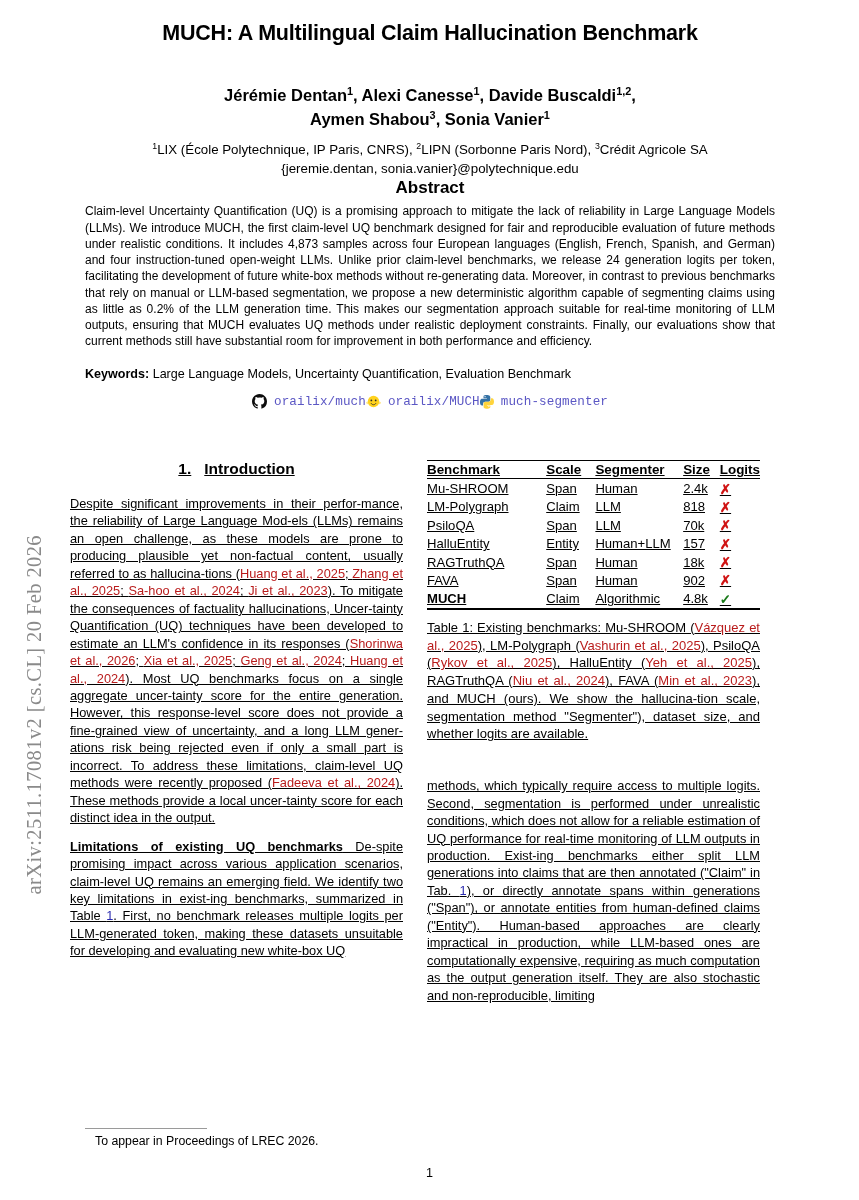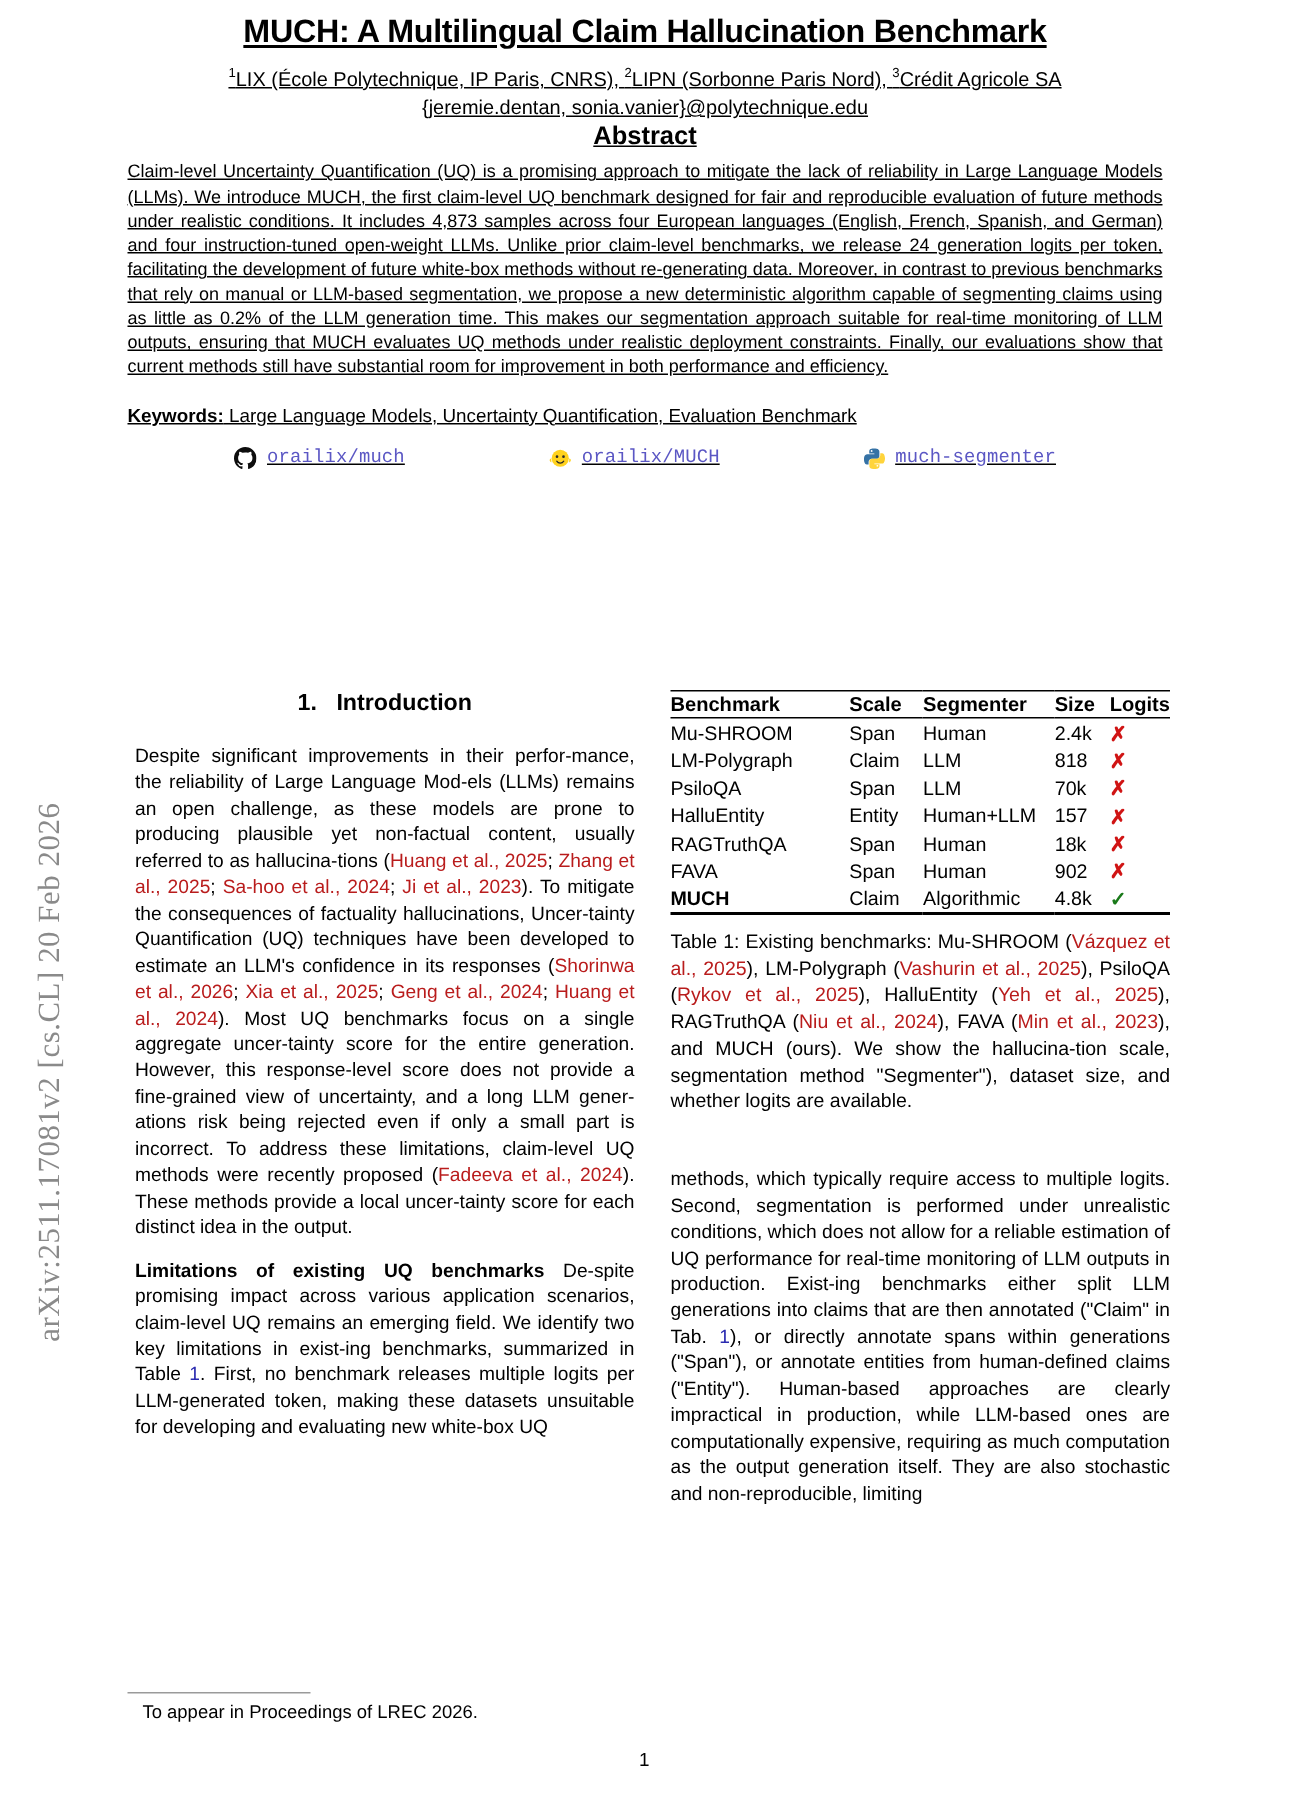--- a/index.html
+++ b/index.html
@@ -32,23 +32,22 @@
     font-size: 20.5px;
     letter-spacing: 0.4px;
     color: #8a8a8a;
     white-space: nowrap;
   }
 
   
   #content {
     position: absolute;
     left: 85px;
-    top: 0;
+    top: 12px;
     width: 690px;
-    text-decoration: underline;
   }
   #paper-title {
     font-size: 21.5px;
     font-weight: bold;
     text-align: center;
     letter-spacing: -0.2px;
     margin-top: 8px;
     line-height: 1.25;
   }
   #authors {
@@ -84,45 +83,45 @@
     font-size: 12.55px;
     line-height: 1.35;
   }
   #keywords .kw-label { font-weight: bold; text-align: right; }
 
   
   #badges {
     margin-top: 12px;
     display: flex;
     justify-content: center;
-    gap: 96px;
     align-items: center;
   }
   .badge {
     display: flex;
     align-items: center;
     gap: 7px;
     text-decoration: none;
   }
   .badge .badge-label {
     font-family: "Liberation Mono", monospace;
     font-size: 12.6px;
     color: #5b57c4;
     letter-spacing: 0.1px;
   }
   .badge-icon { display: block; line-height: 0; }
 
   
   #columns {
     position: absolute;
-    left: 90px;
+    left: 70px;
     top: 460px;
     width: 690px;
     display: flex;
     gap: 24px;
+    text-decoration: underline;
   }
   .col { width: 333px; }
   .col p {
     margin: 0;
     font-size: 12.8px;
     line-height: 1.365;
     text-align: justify;
     text-justify: inter-word;
     hyphens: manual;
   }
@@ -206,20 +205,24 @@
 <body>
 
 <div id="page">
 
   <div id="arxiv-stamp">arXiv:2511.17081v2  [cs.CL]  20 Feb 2026</div>
 
   <div id="content">
 
     <div id="paper-title">MUCH: A Multilingual Claim Hallucination Benchmark</div>
 
+    <div id="authors">
+      <div>Jérémie Dentan<sup>1</sup>, Alexi Canesse<sup>1</sup>, Davide Buscaldi<sup>1,2</sup>,</div>
+      <div>Aymen Shabou<sup>3</sup>, Sonia Vanier<sup>1</sup></div>
+    </div>
 
     <div id="affiliations">
       <div><sup>1</sup>LIX (École Polytechnique, IP Paris, CNRS), <sup>2</sup>LIPN (Sorbonne Paris Nord), <sup>3</sup>Crédit Agricole SA</div>
       <div>{jeremie.dentan, sonia.vanier}@polytechnique.edu</div>
     </div>
 
     <div id="abstract-heading">Abstract</div>
     <div id="abstract-body">Claim-level Uncertainty Quantification (UQ) is a promising approach to mitigate the lack of reliability in Large Language Models (LLMs). We introduce MUCH, the first claim-level UQ benchmark designed for fair and reproducible evaluation of future methods under realistic conditions. It includes 4,873 samples across four European languages (English, French, Spanish, and German) and four instruction-tuned open-weight LLMs. Unlike prior claim-level benchmarks, we release 24 generation logits per token, facilitating the development of future white-box methods without re-generating data. Moreover, in contrast to previous benchmarks that rely on manual or LLM-based segmentation, we propose a new deterministic algorithm capable of segmenting claims using as little as 0.2% of the LLM generation time. This makes our segmentation approach suitable for real-time monitoring of LLM outputs, ensuring that MUCH evaluates UQ methods under realistic deployment constraints. Finally, our evaluations show that current methods still have substantial room for improvement in both performance and efficiency.</div>
 
     <div id="keywords">

